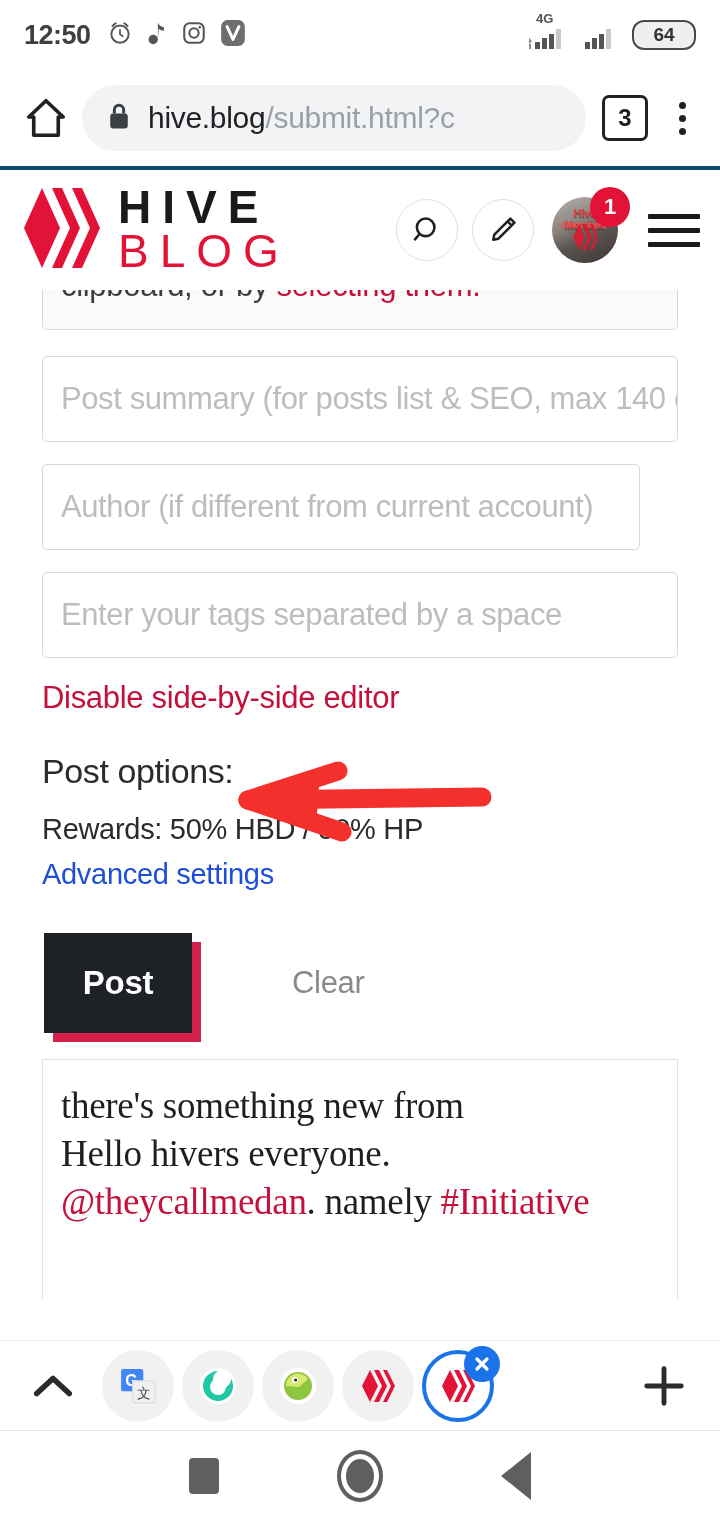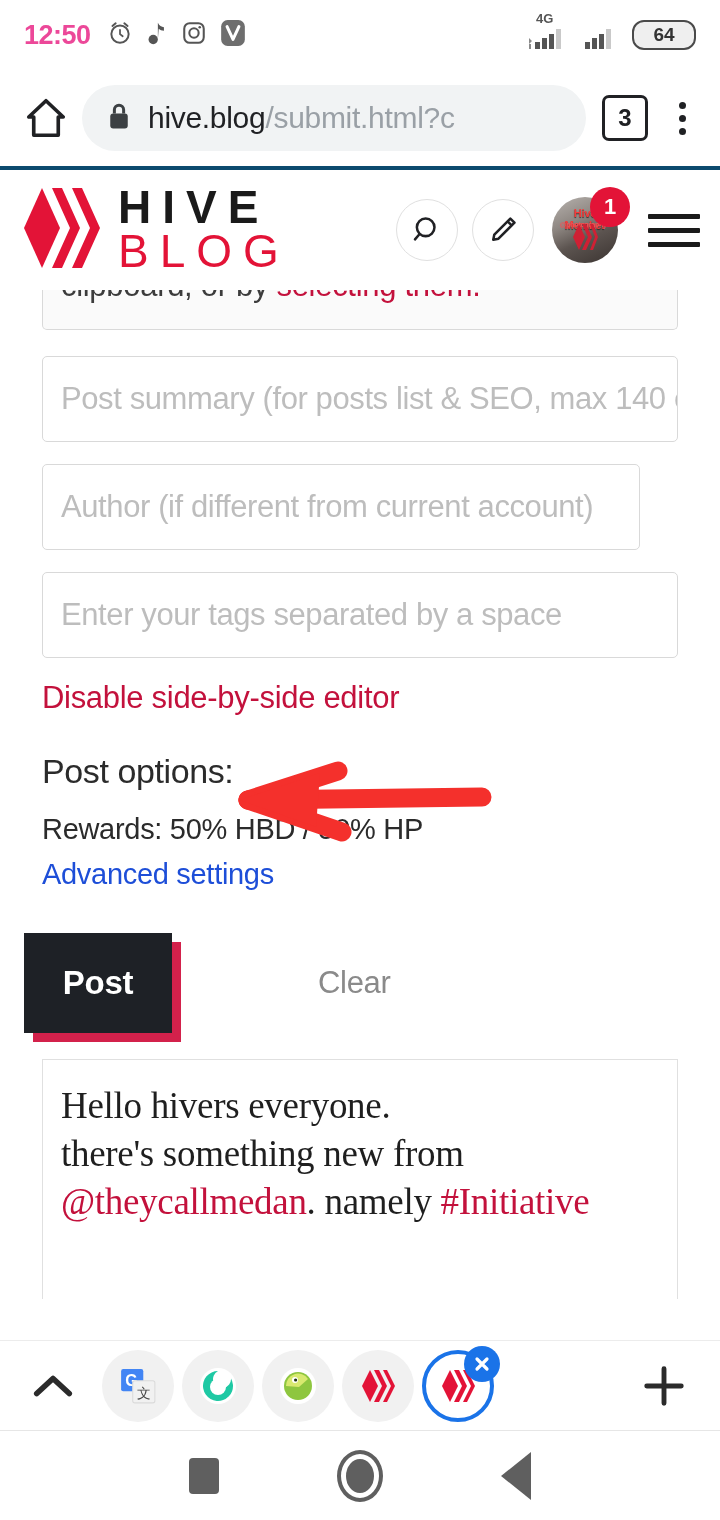--- a/index.html
+++ b/index.html
@@ -12,21 +12,21 @@
   }
 
   
   .statusbar{
     height:70px; width:100%;
     display:flex; align-items:center;
     padding:0 24px;
     background:#ffffff;
   }
   .sb-time{
-    font-size:27px; font-weight:bold; color:#ec4899;
+    font-size:27px; font-weight:bold; color:#404040;
     letter-spacing:-0.5px;
   }
   .sb-left-icons{ display:flex; align-items:center; gap:13px; margin-left:16px; }
   .sb-right{ margin-left:auto; display:flex; align-items:flex-end; gap:9px; }
   .ico{ display:block; }
   .sb-4g{ position:relative; display:flex; align-items:center; }
   .sb-4g-label{
     position:absolute; top:-13px; left:8px;
     font-size:13px; font-weight:bold; color:#555;
   }
@@ -159,21 +159,21 @@
     margin:36px 42px 0 42px; font-size:34px; color:#2b2b2b; letter-spacing:-0.4px;
   }
   .rewards{
     margin:22px 42px 0 42px; font-size:29px; color:#2b2b2b; letter-spacing:-0.3px;
   }
   .adv{
     display:inline-block; margin:12px 0 0 42px; font-size:29px; color:#1d4ed8;
     letter-spacing:-0.3px;
   }
 
-  .btnrow{ display:flex; margin:42px 0 0 24px;gap:46px; }
+  .btnrow{ display:flex; margin:42px 0 0 44px; }
   .postbtn{
     width:148px; height:100px;
     background:#1e2126; color:#ffffff;
     font-size:33px; font-weight:bold;
     display:flex; align-items:center; justify-content:center;
     box-shadow:9px 9px 0 0 #d3214b;
     border:none; letter-spacing:-0.3px;
   }
   .clearbtn{
     margin-left:100px; font-size:31px; color:#8a8a8a;
@@ -407,22 +407,22 @@
   <div class="rewards">Rewards: 50% HBD / 50% HP</div>
   <a class="adv">Advanced settings</a>
 
   <div class="btnrow">
     <button class="postbtn">Post</button>
     <button class="clearbtn">Clear</button>
   </div>
 
 
   <div class="previewbox">
+    <div class="pv-line">there's something new from</div>
     <div class="pv-line">Hello hivers everyone.</div>
-    <div class="pv-line">there's something new from</div>
     <div class="pv-line"><span class="red">@theycallmedan</span><span>. namely </span><span class="red">#Initiative</span></div>
 
   </div>
 </div>
 
 <svg class="annot" viewBox="0 0 270 95">
   <g fill="none" stroke="#f4302c" stroke-width="19" stroke-linecap="round" stroke-linejoin="round">
     <path d="M18 45 L252 42"></path>
     <path d="M18 45 L108 16"></path>
     <path d="M18 45 L112 77"></path>

